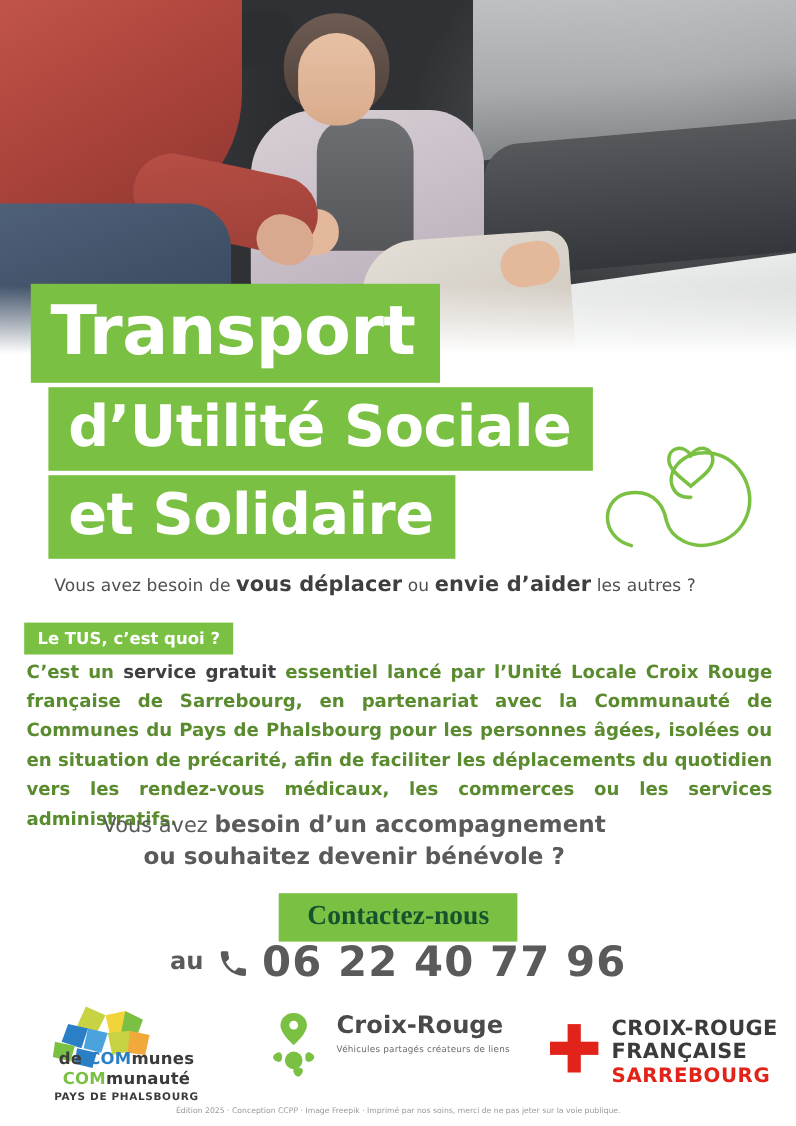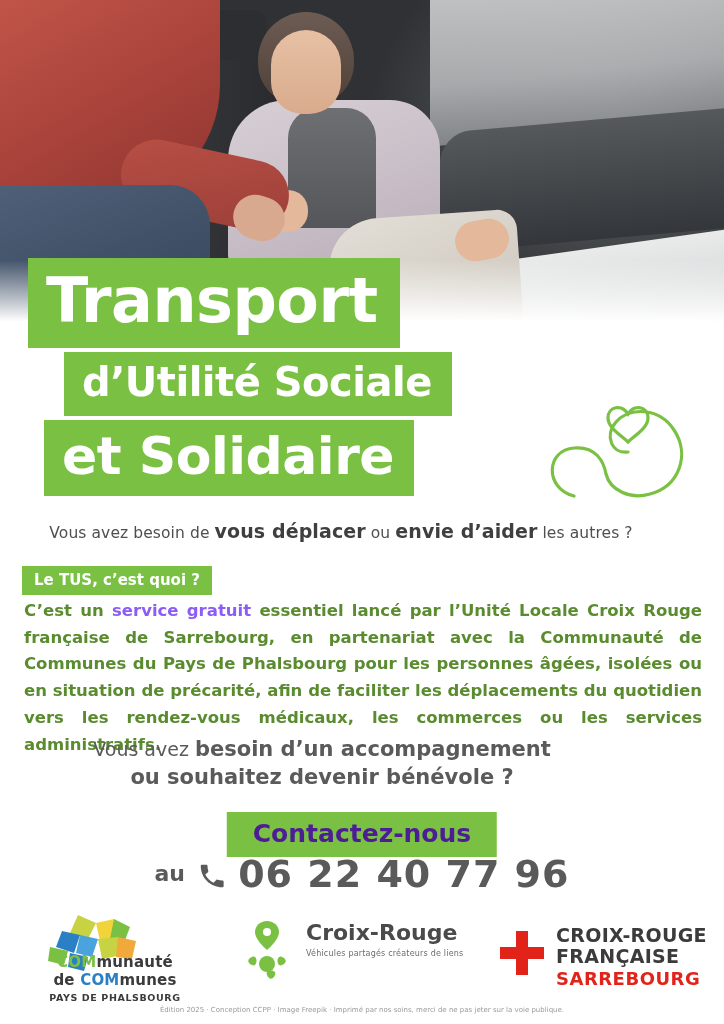--- a/index.html
+++ b/index.html
@@ -145,21 +145,21 @@
   }
   .title-line {
     display: inline-block;
     background: #7ac143;
     color: #ffffff;
     font-weight: bold;
     line-height: 1;
     letter-spacing: -0.5px;
   }
   .t1 { margin-left: 28px; font-size: 62px; padding: 12px 22px 16px 18px; }
-  .t2 { margin-left: 64px; font-size: 40px; padding: 10px 20px 14px 18px; margin-top: 4px; }
+  .t2 { margin-left: 44px; font-size: 52px; padding: 10px 20px 14px 18px; margin-top: 4px; }
   .t3 { margin-left: 44px; font-size: 52px; padding: 10px 20px 14px 18px; margin-top: 4px; }
 
   
   .doodle {
     position: absolute;
     right: 20px; top: 120px;
     width: 170px; height: 130px;
   }
 
   
@@ -186,40 +186,41 @@
   .paragraph {
     position: absolute;
     left: 24px; top: 598px;
     width: 678px;
     color: #5a8c2f;
     font-size: 16.5px;
     line-height: 1.62;
     text-align: justify;
     font-weight: 600;
   }
-  .paragraph b { color: #8b5cf6; font-weight: bold; }
+  .paragraph b { color: #404040; font-weight: bold; }
 
   .question {
     position: absolute;
     left: 0; top: 735px; width: 644px;
     text-align: center;
     color: #5a5a5a;
     font-size: 21px;
     font-weight: bold;
     line-height: 1.35;
   }
   .question .thin { font-weight: normal; font-size: 19px; }
 
   
   .contact-badge {
     position: absolute;
     left: 50%; top: 812px; transform: translateX(-50%);
-    background: #7ac143; color: #4c1d95;
+    background: #7ac143; color: #14532d;
     font-weight: bold; font-size: 25px;
     padding: 7px 26px 9px 26px;
+    font-family: Liberation Serif, serif;
   }
   .phone-row {
     position: absolute;
     left: 0; top: 852px; width: 724px;
     text-align: center;
     color: #5a5a5a;
     font-weight: bold;
   }
   .phone-row .au { font-size: 22px; vertical-align: 6px; }
   .phone-row .num { font-size: 38px; letter-spacing: 1px; }
@@ -319,24 +320,24 @@
     <polygon points="88,6 104,14 98,30 84,26" fill="#7ac143"></polygon>
     <polygon points="36,18 54,22 48,40 30,34" fill="#2b7fc4"></polygon>
     <polygon points="54,22 72,26 66,44 50,40" fill="#4aa3dd"></polygon>
     <polygon points="72,26 92,24 96,42 76,46" fill="#c7d343"></polygon>
     <polygon points="92,24 110,28 106,46 90,44" fill="#f0a93a"></polygon>
     <polygon points="24,34 42,38 38,52 22,48" fill="#7ac143"></polygon>
     <polygon points="44,40 62,44 58,58 42,54" fill="#2b7fc4"></polygon>
   </svg>
   <div class="ccpp-text">
     <div class="ccpp-l1">
-      <span class="grn">COM</span><span>munauté</span>
+      <span>de </span><span class="blu">COM</span><span>munes</span>
     </div>
     <div class="ccpp-l1">
-      <span>de </span><span class="blu">COM</span><span>munes</span>
+      <span class="grn">COM</span><span>munauté</span>
     </div>
     <div class="ccpp-l2">PAYS DE PHALSBOURG</div>
   </div>
 
   <svg style="position:absolute;left:236px;top:12px;width:62px;height:66px" viewBox="0 0 62 66">
     <path d="M31 4c7 0 12 5 12 11 0 8-12 18-12 18S19 23 19 15c0-6 5-11 12-11z" fill="#7ac143"></path>
     <circle cx="31" cy="15" r="4" fill="#fff"></circle>
     <circle cx="31" cy="47" r="8" fill="#7ac143"></circle>
     <path d="M16 40c6-3 6 11 0 8-5-2-5-6 0-8z" fill="#7ac143"></path>
     <path d="M46 40c-6-3-6 11 0 8 5-2 5-6 0-8z" fill="#7ac143"></path>

